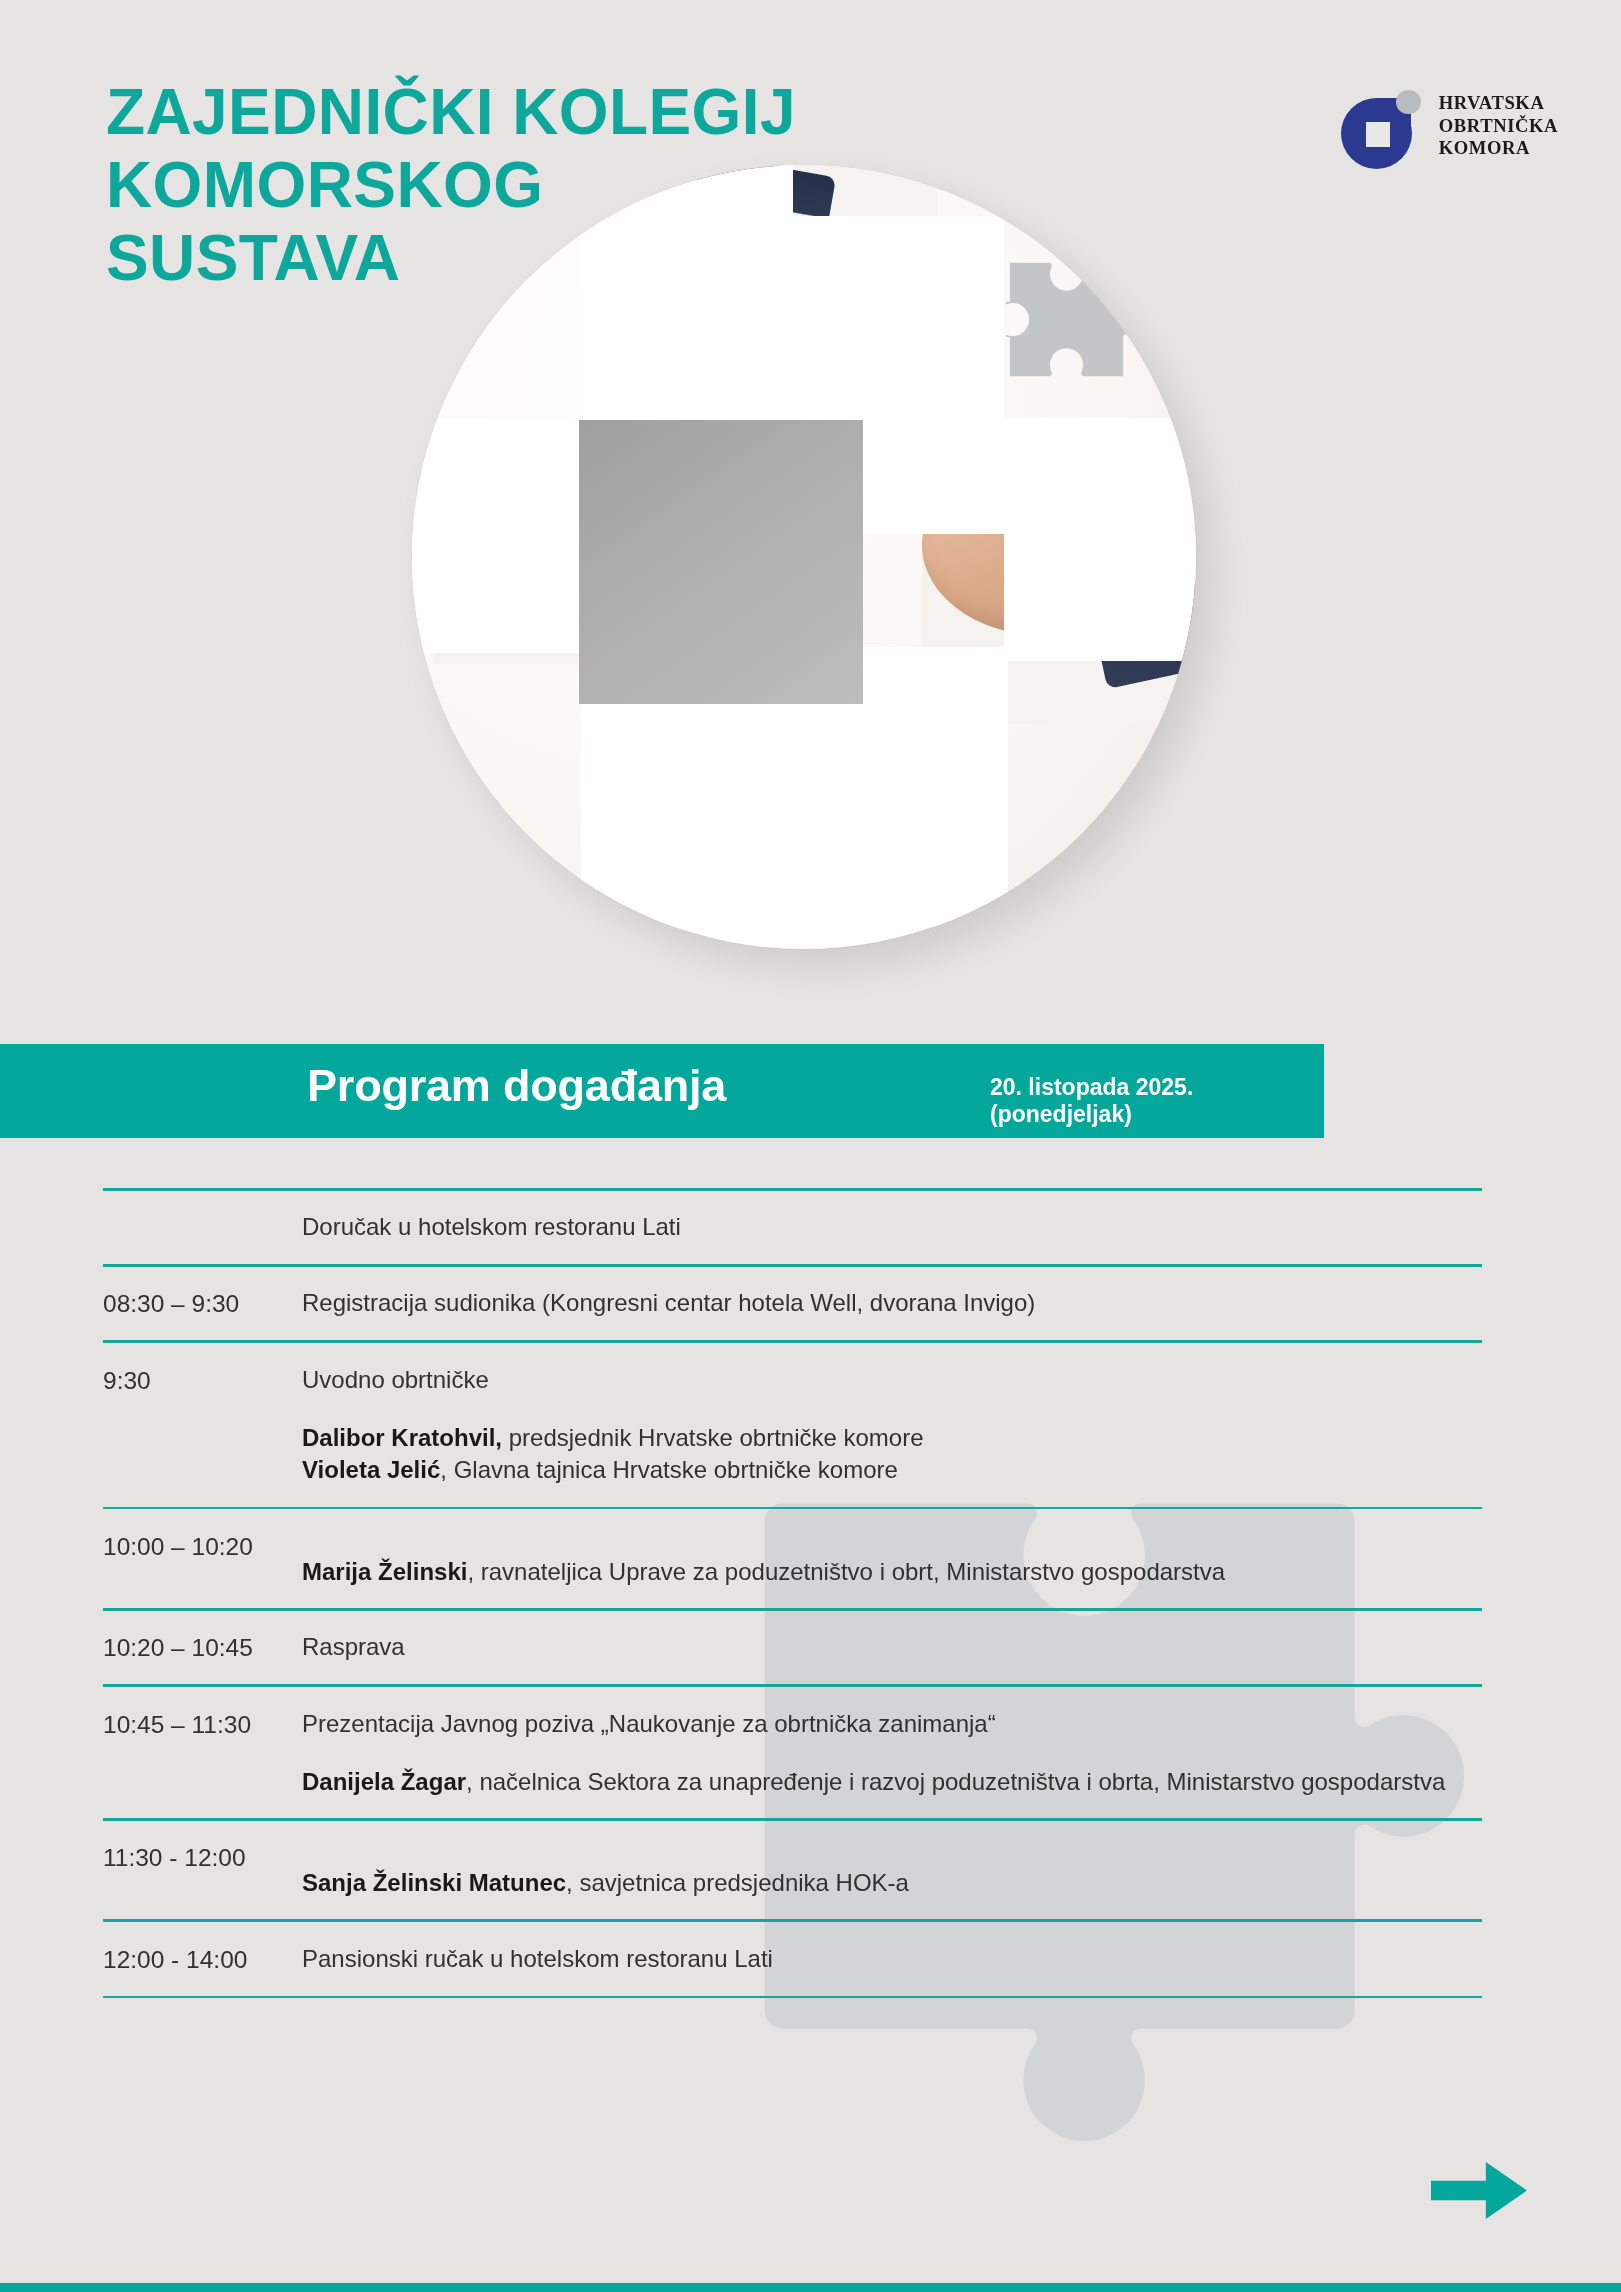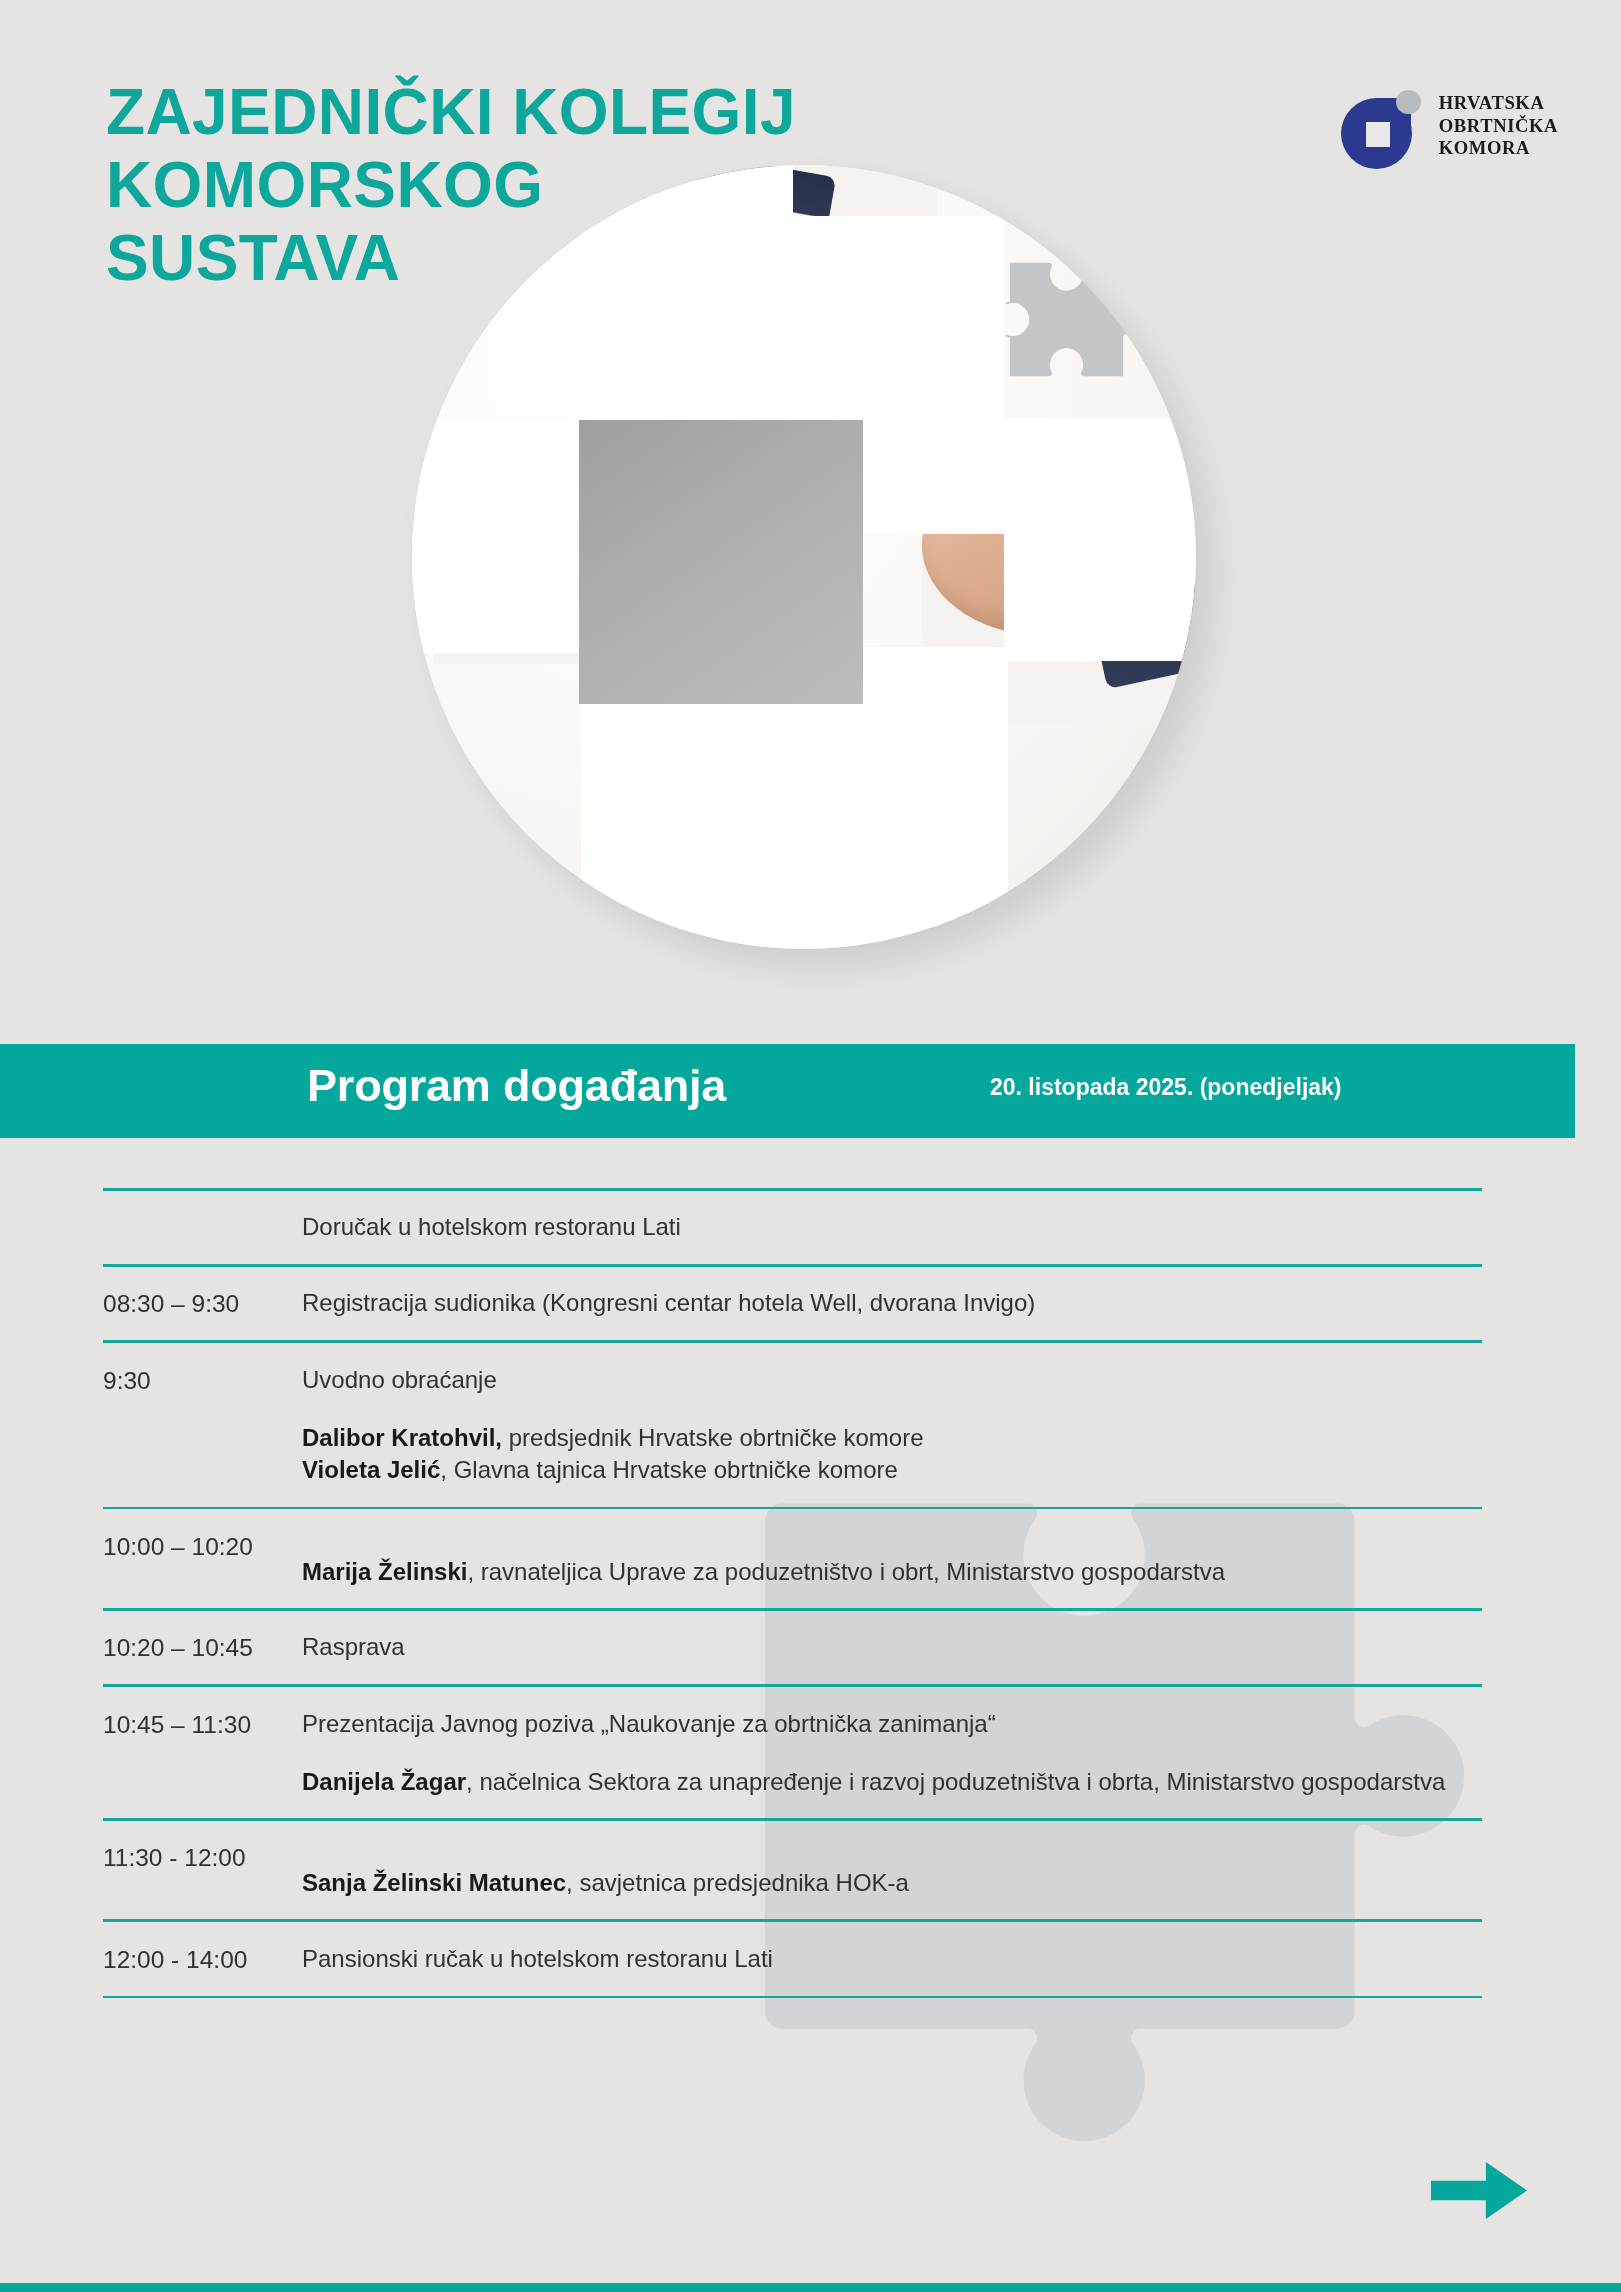--- a/index.html
+++ b/index.html
@@ -234,21 +234,21 @@
     box-shadow: 17.6px 17.6px 35px rgba(0,0,0,0.10);
     pointer-events: none;
     z-index: 7;
   }
 
   
   .banner {
     position: absolute;
     left: 0;
     top: 1044px;
-    width: 1575px;
+    width: 1324px;
     height: 94px;
     background: #04a79c;
     z-index: 10;
   }
   .banner-title {
     position: absolute;
     left: 307px;
     top: 15.7px;
     font-size: 45px;
     font-weight: 700;
@@ -410,21 +410,21 @@
       <div class="row">
         <div class="time">08:30 – 9:30</div>
         <div class="body">
           <span class="desc">Registracija sudionika (Kongresni centar hotela Well, dvorana Invigo)</span>
         </div>
       </div>
       <div class="hr-line"></div>
       <div class="row">
         <div class="time">9:30</div>
         <div class="body">
-          <span class="desc">Uvodno obraćanje</span>
+          <span class="desc">Uvodno obrtničke</span>
           <span class="speaker">
             <span class="speaker-line"><b>Dalibor Kratohvil,</b><span> predsjednik Hrvatske obrtničke komore</span></span>
             <span class="speaker-line"><b>Violeta Jelić</b><span>, Glavna tajnica Hrvatske obrtničke komore</span></span>
           </span>
         </div>
       </div>
       <div class="hr-line"></div>
       <div class="row">
         <div class="time">10:00 – 10:20</div>
         <div class="body">

